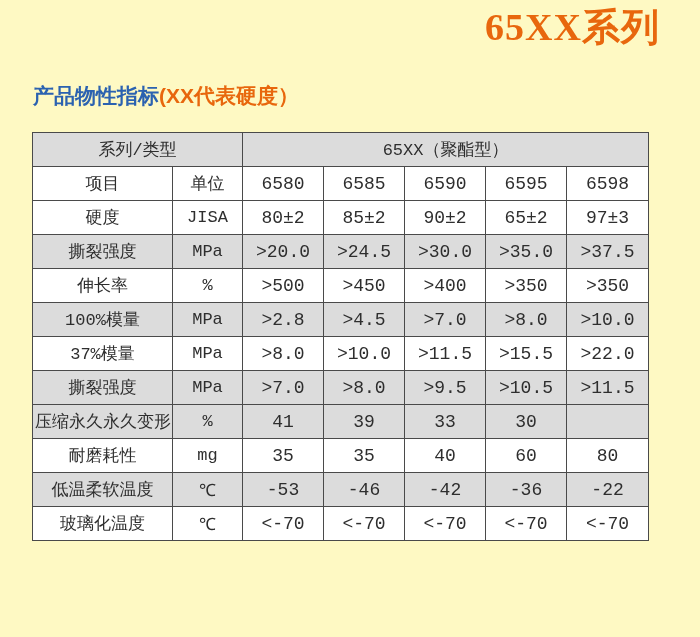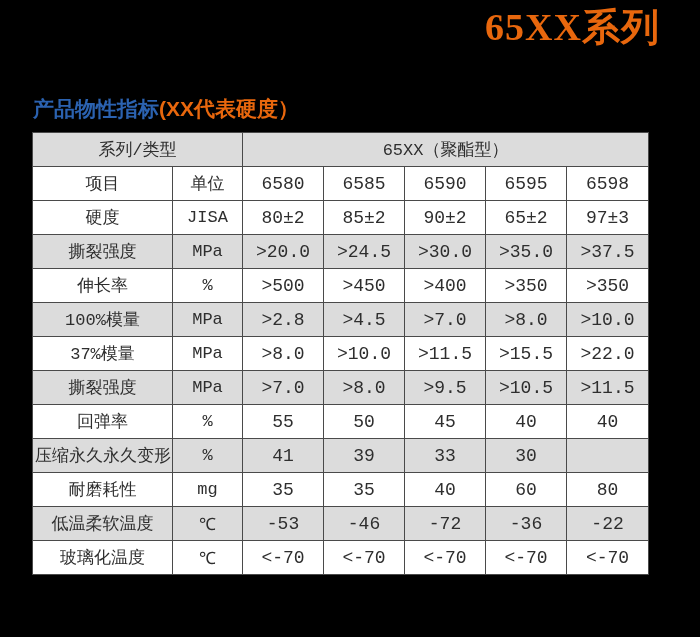--- a/index.html
+++ b/index.html
@@ -1,37 +1,37 @@
 <!DOCTYPE html>
 <html><head>
 <meta charset="utf-8">
 <style>
   html, body { margin: 0; padding: 0; background: #ffffff; }
   .page {
     position: relative;
     width: 700px;
     height: 637px;
-    background: #000000;
+    background: #fef9c3;
     font-family: "Liberation Sans", sans-serif;
     overflow: hidden;
   }
   .main-title {
     position: absolute;
     top: 2px;
     right: 40px;
     font-family: "Liberation Serif", serif;
     font-weight: bold;
     font-size: 38px;
     letter-spacing: 1px;
     color: #e8670d;
     white-space: nowrap;
   }
   .subtitle {
     position: absolute;
-    top: 95px;
+    top: 82px;
     left: 33px;
     font-size: 21px;
     font-weight: bold;
     white-space: nowrap;
   }
   .subtitle-main { color: #2b62b0; }
   .subtitle-note { color: #e8670d; }
   table.spec {
     position: absolute;
     top: 132px;
@@ -139,29 +139,20 @@
       </tr>
       <tr class="gray">
         <td>撕裂强度</td>
         <td>MPa</td>
         <td class="val">&gt;7.0</td>
         <td class="val">&gt;8.0</td>
         <td class="val">&gt;9.5</td>
         <td class="val">&gt;10.5</td>
         <td class="val">&gt;11.5</td>
       </tr>
-      <tr class="white">
-        <td>回弹率</td>
-        <td>%</td>
-        <td class="val">55</td>
-        <td class="val">50</td>
-        <td class="val">45</td>
-        <td class="val">40</td>
-        <td class="val">40</td>
-      </tr>
       <tr class="gray">
         <td>压缩永久永久变形</td>
         <td>%</td>
         <td class="val">41</td>
         <td class="val">39</td>
         <td class="val">33</td>
         <td class="val">30</td>
         <td class="val"></td>
       </tr>
       <tr class="white">
@@ -171,21 +162,21 @@
         <td class="val">35</td>
         <td class="val">40</td>
         <td class="val">60</td>
         <td class="val">80</td>
       </tr>
       <tr class="gray">
         <td>低温柔软温度</td>
         <td>℃</td>
         <td class="val">-53</td>
         <td class="val">-46</td>
-        <td class="val">-72</td>
+        <td class="val">-42</td>
         <td class="val">-36</td>
         <td class="val">-22</td>
       </tr>
       <tr class="white">
         <td>玻璃化温度</td>
         <td>℃</td>
         <td class="val">&lt;-70</td>
         <td class="val">&lt;-70</td>
         <td class="val">&lt;-70</td>
         <td class="val">&lt;-70</td>

